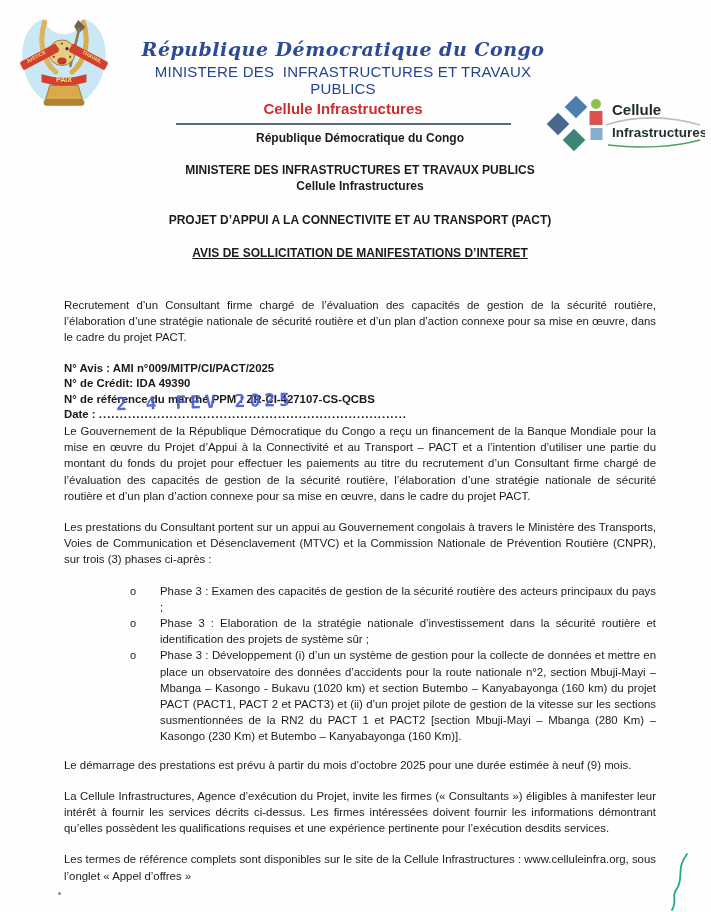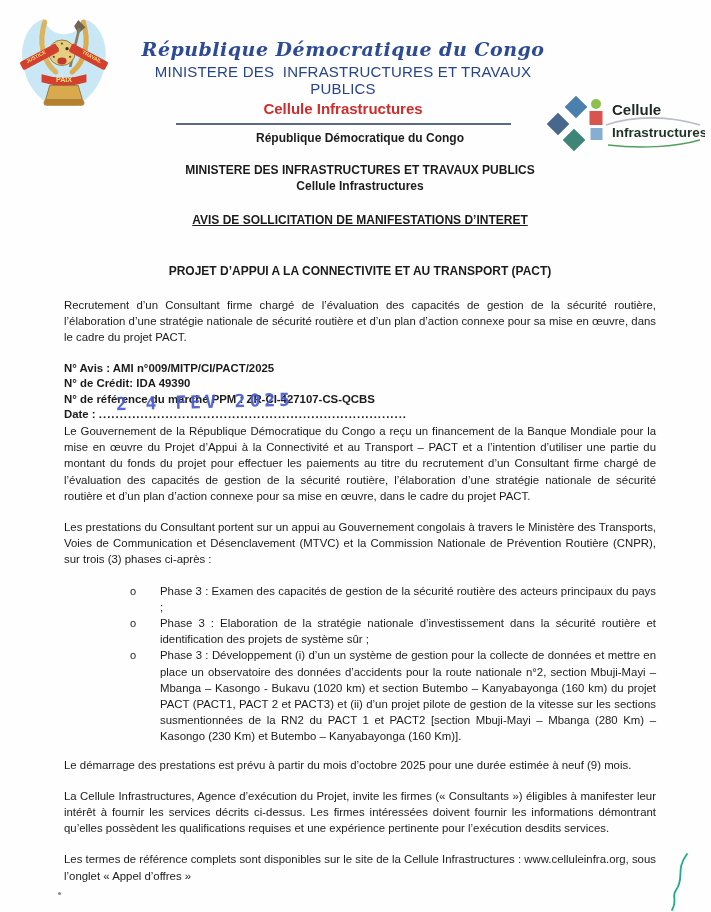--- a/index.html
+++ b/index.html
@@ -114,22 +114,22 @@
       <text x="72" y="20" font-size="15" font-weight="bold" fill="#1d2a22" font-family="Liberation Sans, sans-serif">Cellule</text>
       <text x="72" y="42" font-size="13.5" font-weight="bold" fill="#1d3326" font-family="Liberation Sans, sans-serif">Infrastructures</text>
     </svg>
   </div>
 
   <div class="content">
 
     <div class="tb country">République Démocratique du Congo</div>
     <div class="tb ministry">MINISTERE DES INFRASTRUCTURES ET TRAVAUX PUBLICS</div>
     <div class="tb unit">Cellule Infrastructures</div>
+    <div class="tb project">PROJET D’APPUI A LA CONNECTIVITE ET AU TRANSPORT (PACT)</div>
     <div class="tb avis">AVIS DE SOLLICITATION DE MANIFESTATIONS D’INTERET</div>
-    <div class="tb project">PROJET D’APPUI A LA CONNECTIVITE ET AU TRANSPORT (PACT)</div>
 
     <p class="para bold">Recrutement d’un Consultant firme chargé de l’évaluation des capacités de gestion de la sécurité routière, l’élaboration d’une stratégie nationale de sécurité routière et d’un plan d’action connexe pour sa mise en œuvre, dans le cadre du projet PACT.</p>
 
     <div class="refs">
       <div class="ref-line">N° Avis : AMI n°009/MITP/CI/PACT/2025</div>
       <div class="ref-line">N° de Crédit: IDA 49390</div>
       <div class="ref-line">N° de référence du marché PPM : ZR-CI-427107-CS-QCBS</div>
       <div class="date-row">
         <span>Date : </span><span class="date-dots">..........................................................................</span>
         <span class="stamp">2 4 FEV 2025</span>

